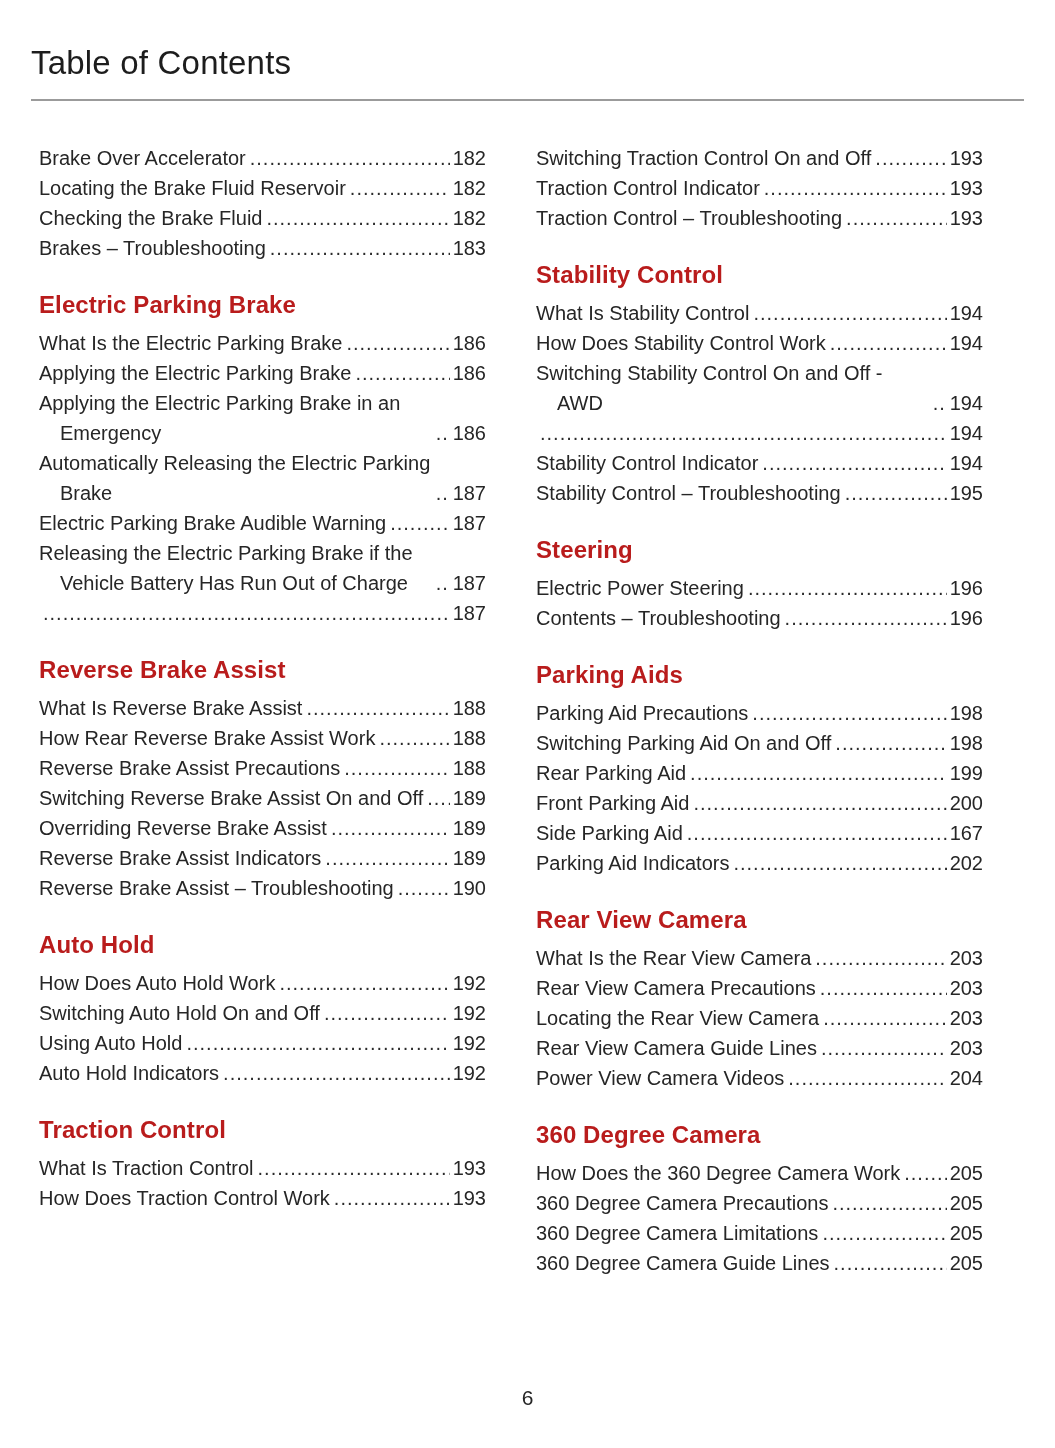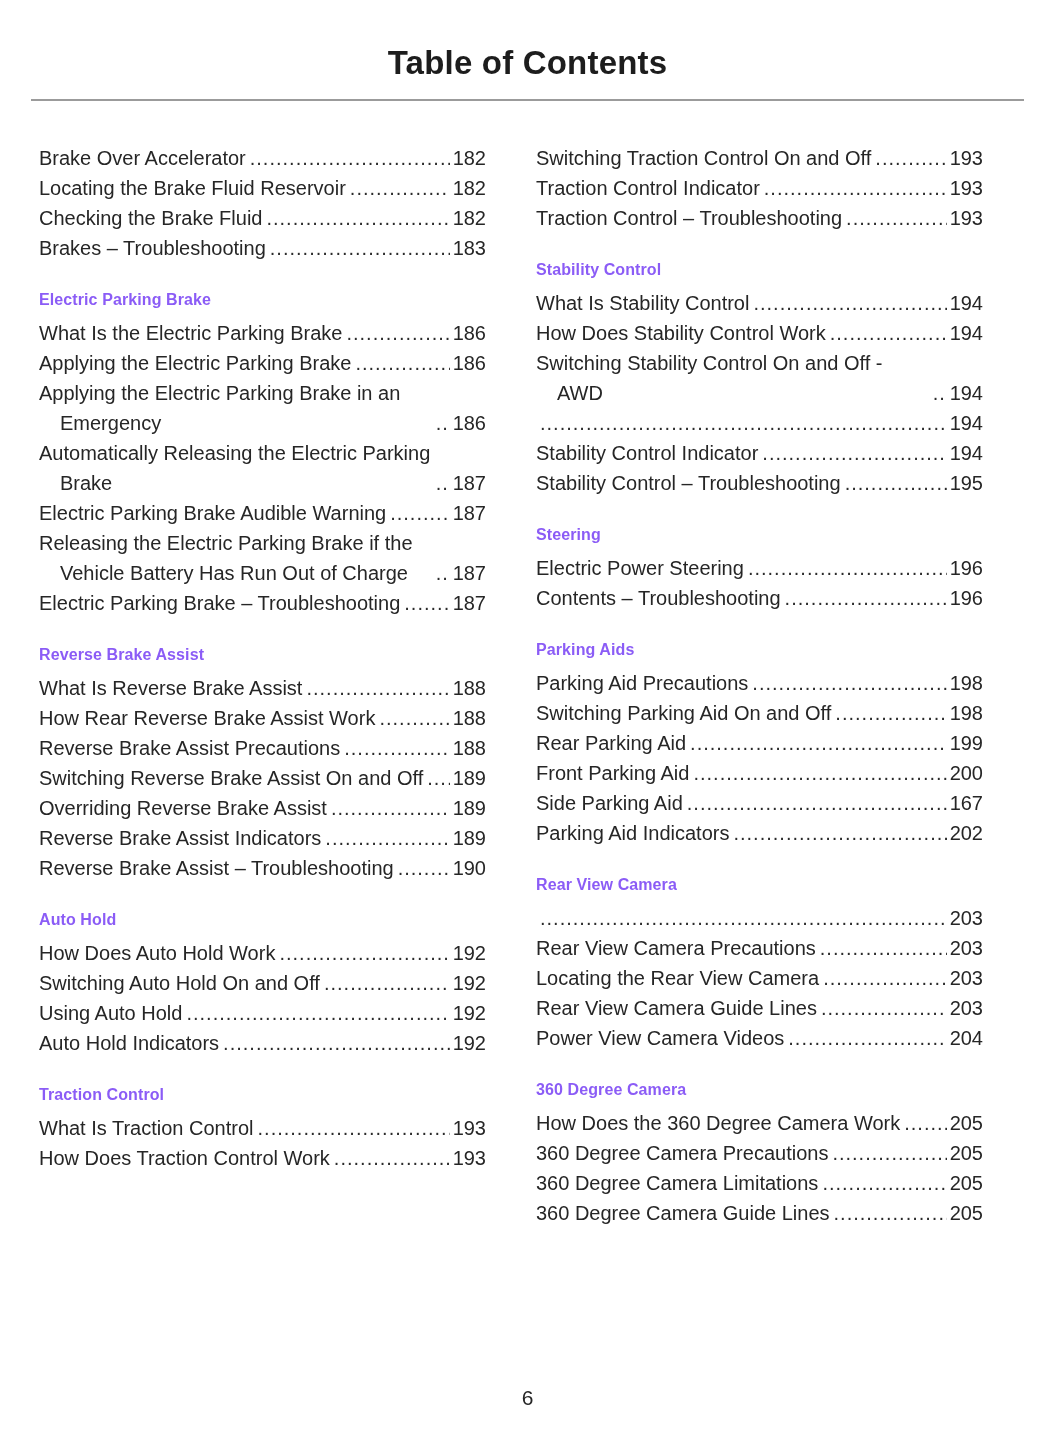--- a/index.html
+++ b/index.html
@@ -16,46 +16,46 @@
     background: #ffffff;
     color: #222222;
     font-family: "Liberation Sans", "DejaVu Sans", sans-serif;
     overflow: hidden;
   }
   .header {
     padding: 44px 31px 0 31px;
   }
   .title {
     margin: 0;
-    text-align: center;
+    text-align: left;
     font-size: 33px;
-    font-weight: bold;
+    font-weight: normal;
     letter-spacing: 0.2px;
     color: #1d1d1d;
   }
   .rule {
     margin-top: 17px;
     border-bottom: 2px solid #9b9b9b;
     height: 0;
   }
   .columns {
     display: flex;
     gap: 50px;
     padding: 42px 72px 0 39px;
     justify-content: space-between;
   }
   .column {
     flex: 1 1 0;
     min-width: 0;
   }
   .heading {
     margin: 28px 0 9px 0;
-    font-size: 16px;
+    font-size: 24px;
     font-weight: bold;
-    color: #8b5cf6;
+    color: #b91c1c;
     letter-spacing: 0.1px;
   }
   .block:first-child .heading {
     margin-top: 0;
   }
   .entry {
     display: flex;
     align-items: flex-end;
     font-size: 20px;
     line-height: 30px;
@@ -152,21 +152,20 @@
             <span class="label">Electric Parking Brake Audible Warning</span>
             <span class="leader"></span>
             <span class="pagenum">187</span>
           </div>
           <div class="entry">
             <span class="label">Releasing the Electric Parking Brake if the Vehicle Battery Has Run Out of Charge</span>
             <span class="leader"></span>
             <span class="pagenum">187</span>
           </div>
           <div class="entry">
-            <span class="label">Electric Parking Brake – Troubleshooting</span>
             <span class="leader"></span>
             <span class="pagenum">187</span>
           </div>
         </div>
         <div class="block">
           <h2 class="heading">Reverse Brake Assist</h2>
           <div class="entry">
             <span class="label">What Is Reverse Brake Assist</span>
             <span class="leader"></span>
             <span class="pagenum">188</span>
@@ -331,20 +330,21 @@
           </div>
           <div class="entry">
             <span class="label">Parking Aid Indicators</span>
             <span class="leader"></span>
             <span class="pagenum">202</span>
           </div>
         </div>
         <div class="block">
           <h2 class="heading">Rear View Camera</h2>
           <div class="entry">
+            <span class="label">What Is the Rear View Camera</span>
             <span class="leader"></span>
             <span class="pagenum">203</span>
           </div>
           <div class="entry">
             <span class="label">Rear View Camera Precautions</span>
             <span class="leader"></span>
             <span class="pagenum">203</span>
           </div>
           <div class="entry">
             <span class="label">Locating the Rear View Camera</span>

